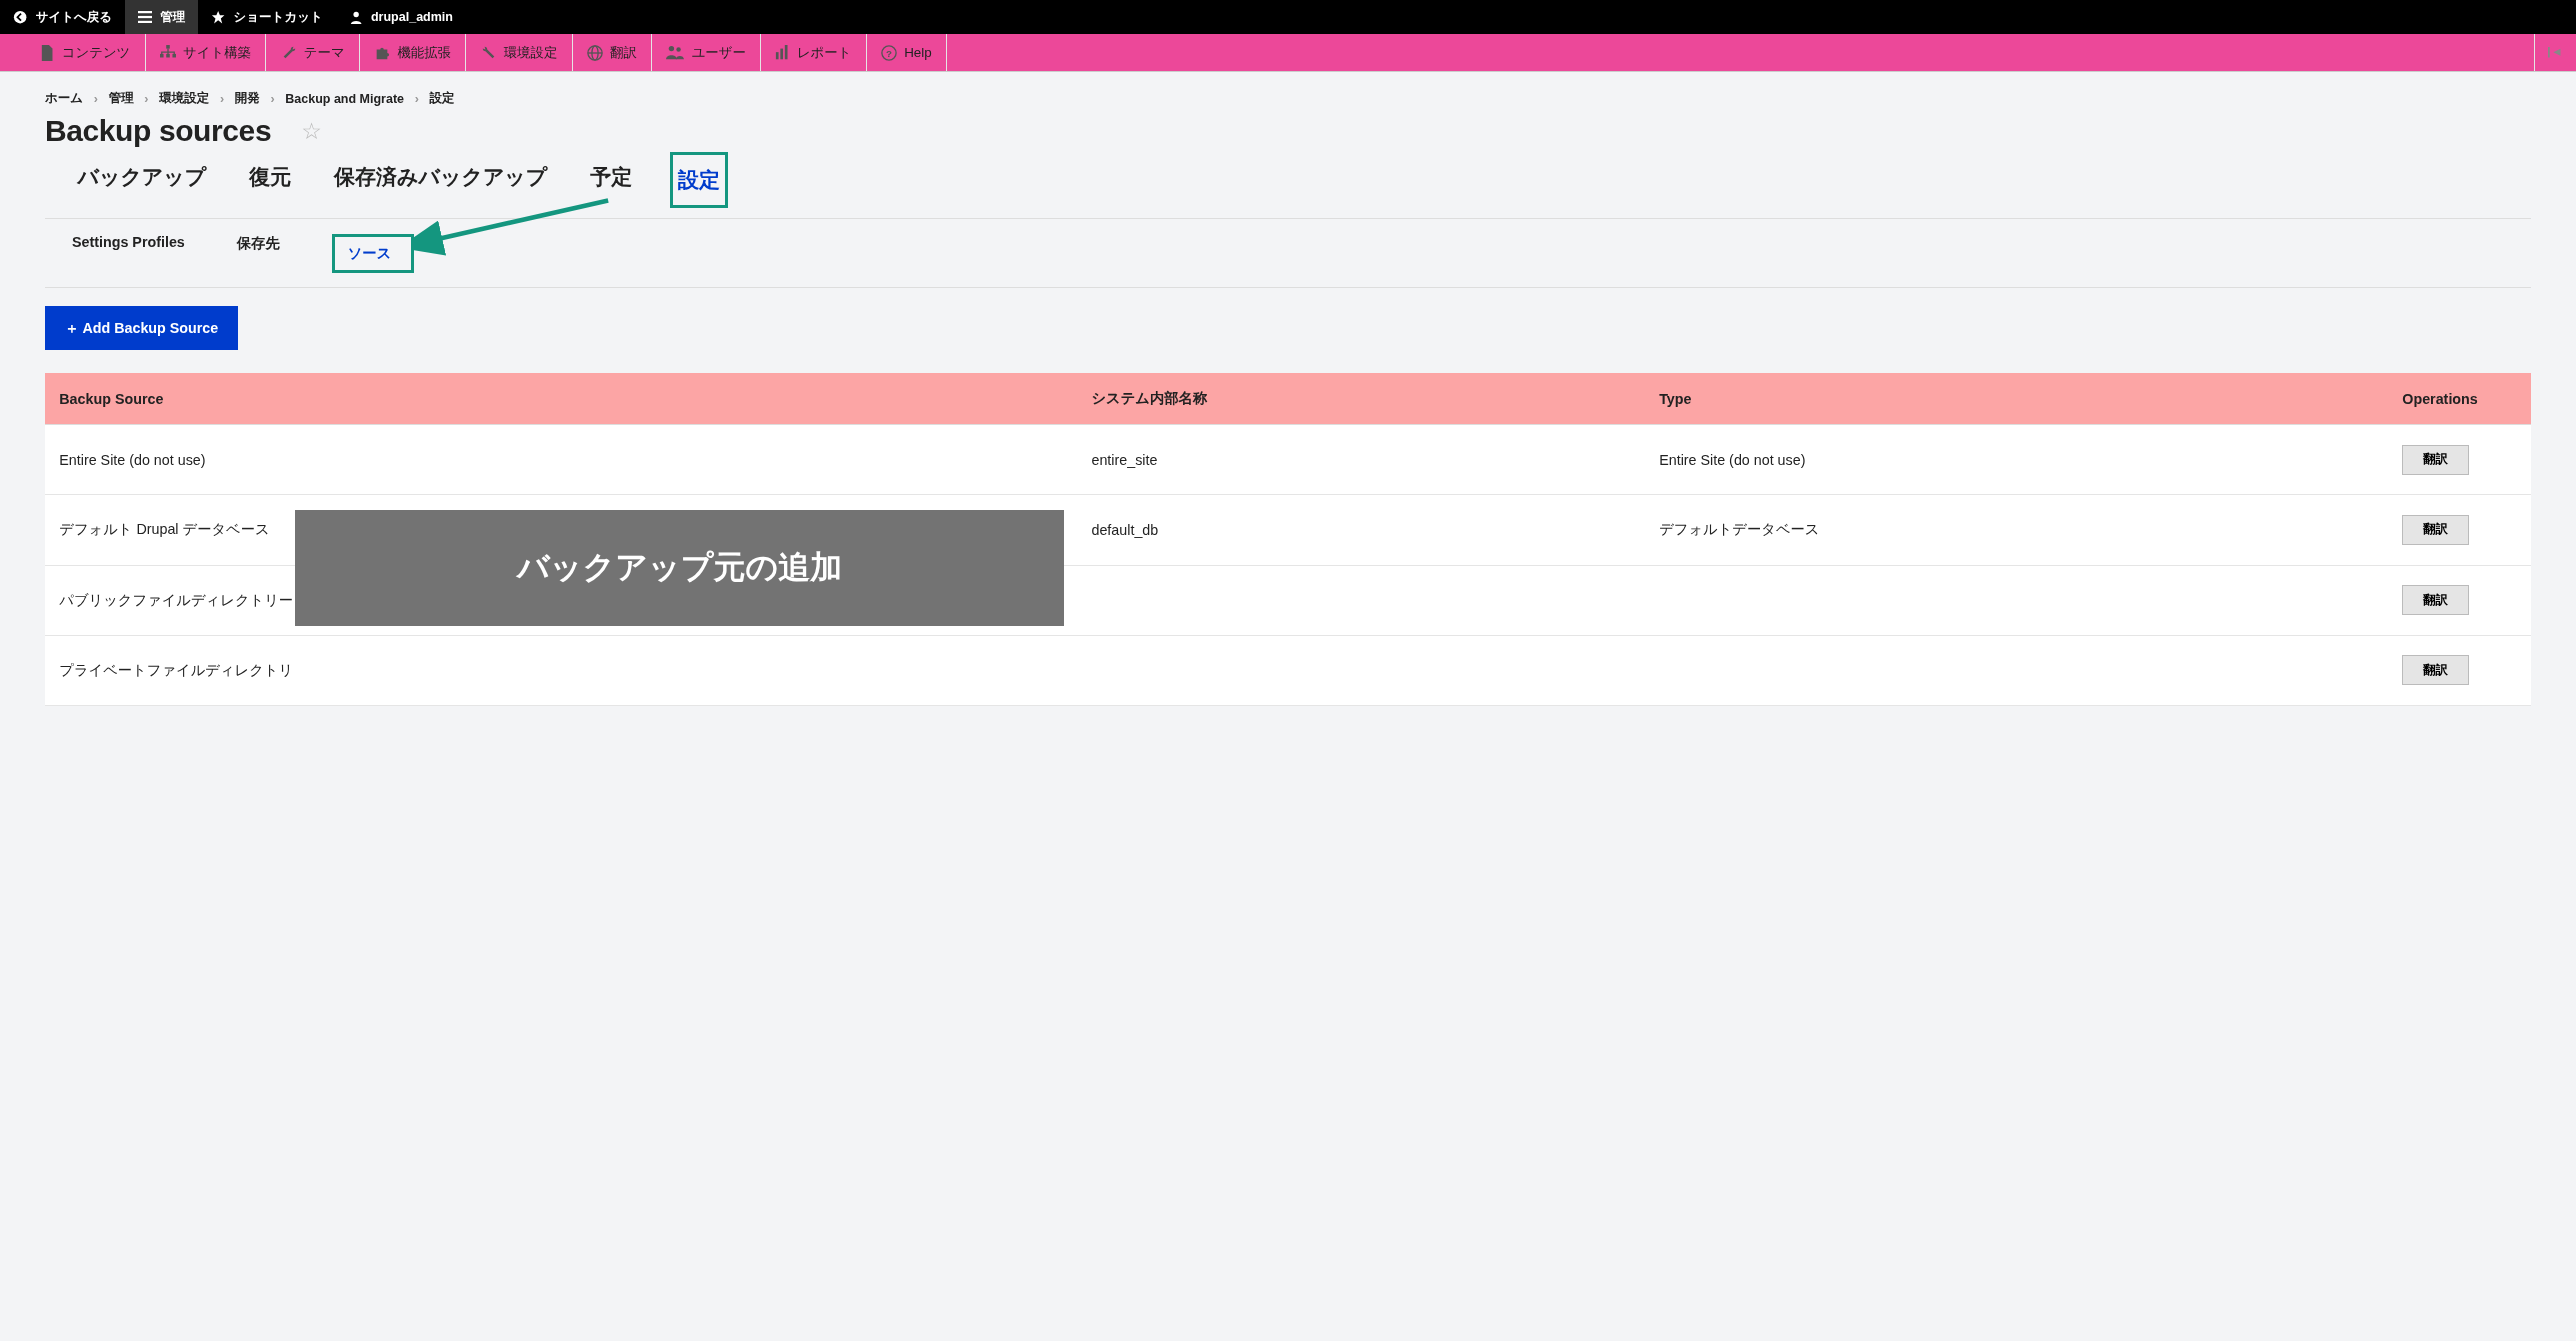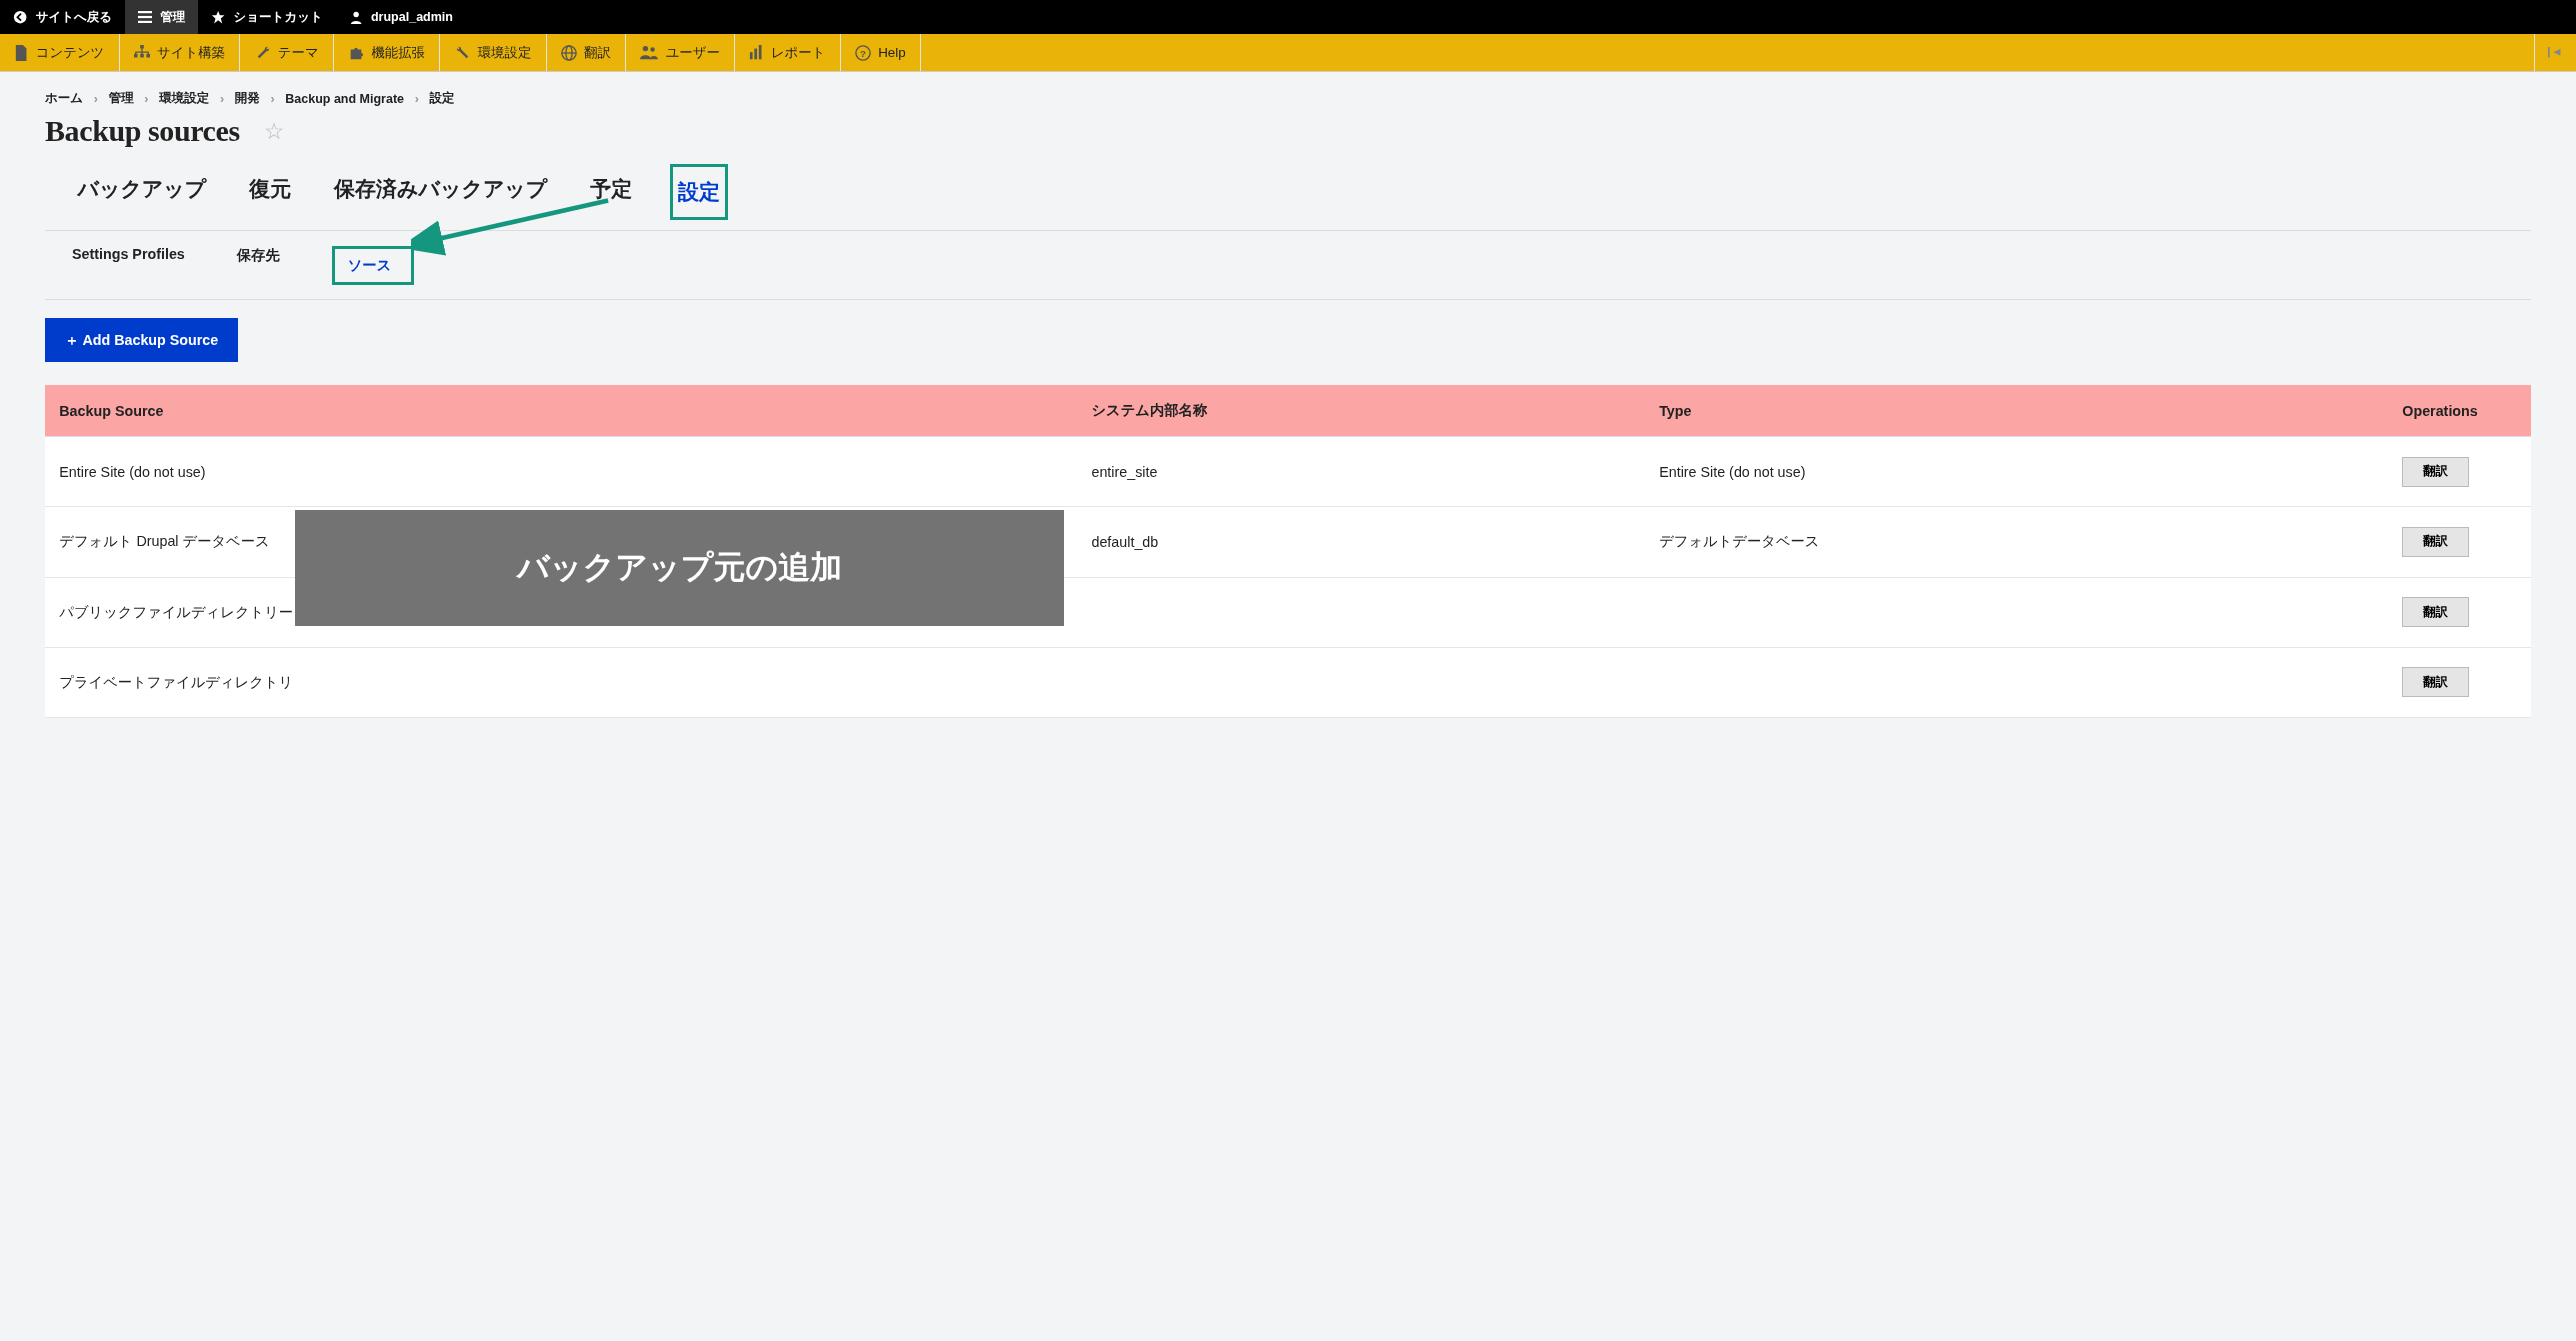--- a/index.html
+++ b/index.html
@@ -5,32 +5,32 @@
 * { margin: 0; padding: 0; box-sizing: border-box; }
 body { font-family: -apple-system, BlinkMacSystemFont, "Segoe UI", Helvetica, Arial, sans-serif; background: #f3f4f6; font-size: 12.5px; color: #222; }
 
 
 .toolbar-top { background: #000; color: #fff; height: 34px; display: flex; align-items: stretch; }
 .toolbar-top .tb-item { display: flex; align-items: center; padding: 0 12.5px; gap: 7.2px; font-size: 12.5px; font-weight: 600; cursor: pointer; }
 .toolbar-top .tb-item.active { background: #333; }
 .tb-icon { display: inline-flex; align-items: center; justify-content: center; width: 16px; height: 16px; }
 
 
-.toolbar-admin { background: #eab308; border-bottom: 0.9px solid #ccc; height: 38px; display: flex; align-items: stretch; }
+.toolbar-admin { background: #ec4899; border-bottom: 0.9px solid #ccc; height: 38px; display: flex; align-items: stretch; padding-left: 26px; }
 .toolbar-admin .ta-item { display: flex; align-items: center; padding: 0 14.3px; gap: 7.2px; font-size: 13.4px; border-right: 0.9px solid #e5e5e5; cursor: pointer; }
 .toolbar-admin .ta-spacer { flex: 1; }
 .toolbar-admin .ta-collapse { padding: 0 12.5px; display: flex; align-items: center; cursor: pointer; border-left: 0.9px solid #e5e5e5; }
 
 
 .page { padding: 18px 45px 54px; }
 .breadcrumb { font-size: 12.5px; font-weight: 600; color: #555; display: flex; gap: 10.7px; align-items: center; margin-bottom: 7.2px; }
 .breadcrumb .bc-item { color: #222; cursor: pointer; }
 .breadcrumb .bc-sep { color: #999; }
 
-.page-title-row { display: flex; align-items: center; gap: 24px; margin-bottom: 16px; font-family: Liberation Serif, serif; }
+.page-title-row { display: flex; align-items: center; gap: 30px; margin-bottom: 4px; }
 .page-title { font-size: 30px; font-weight: 700; letter-spacing: -0.4px; }
 .star-icon { color: #bbb; font-size: 23px; cursor: pointer; }
 
 
 .tabs-primary { display: flex; gap: 32px; padding: 0 27px 10.7px; border-bottom: 0.9px solid #ddd; margin-bottom: 0; }
 .tabs-primary .tab-p { font-size: 21px; font-weight: 700; padding: 10.7px 5.4px; cursor: pointer; position: relative; }
 .tabs-primary .tab-p.active { color: #003ccc; }
 .tab-highlight-box { border: 3.6px solid #14967f; padding: 7.2px 19.7px; }
 
 

